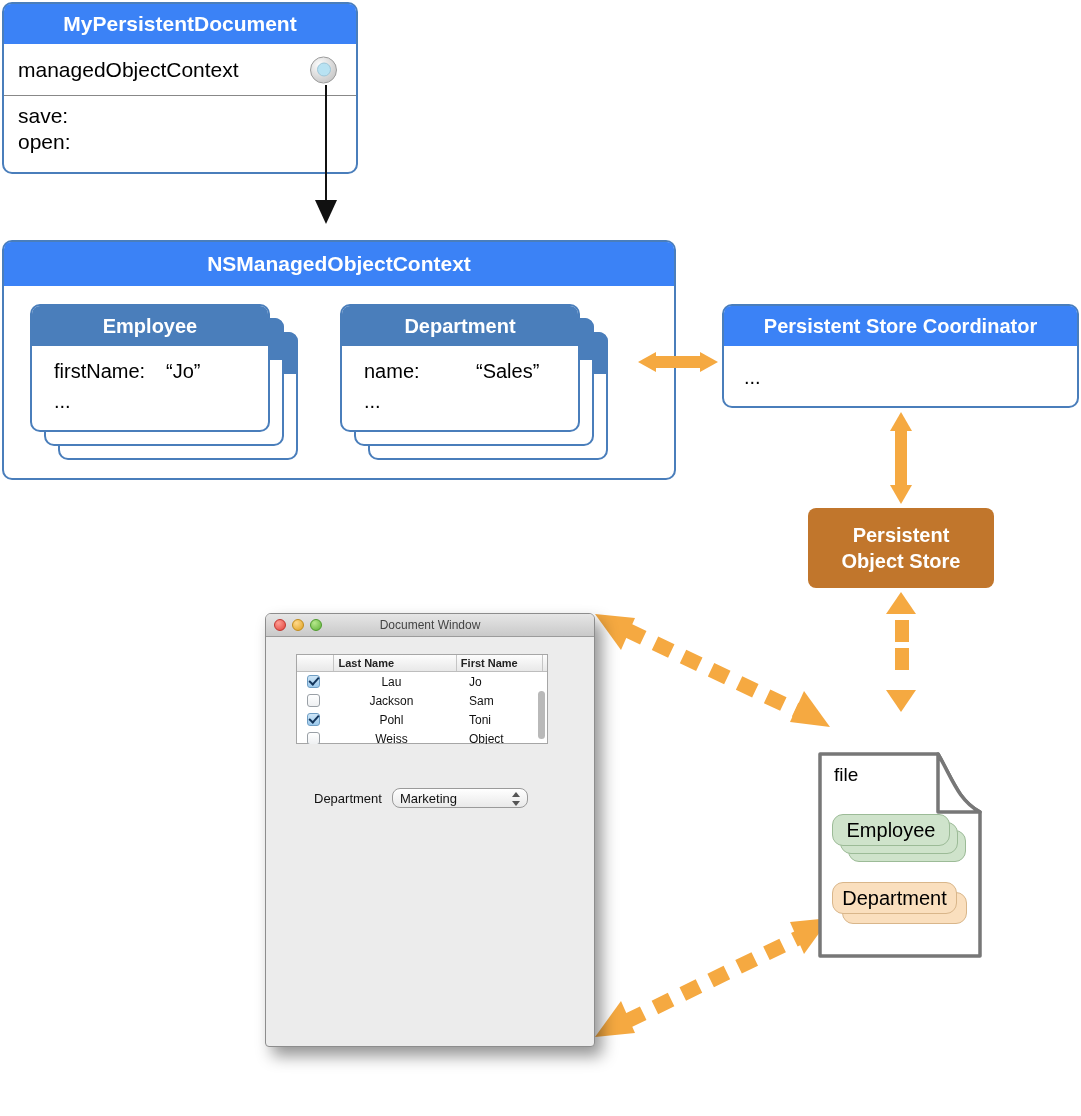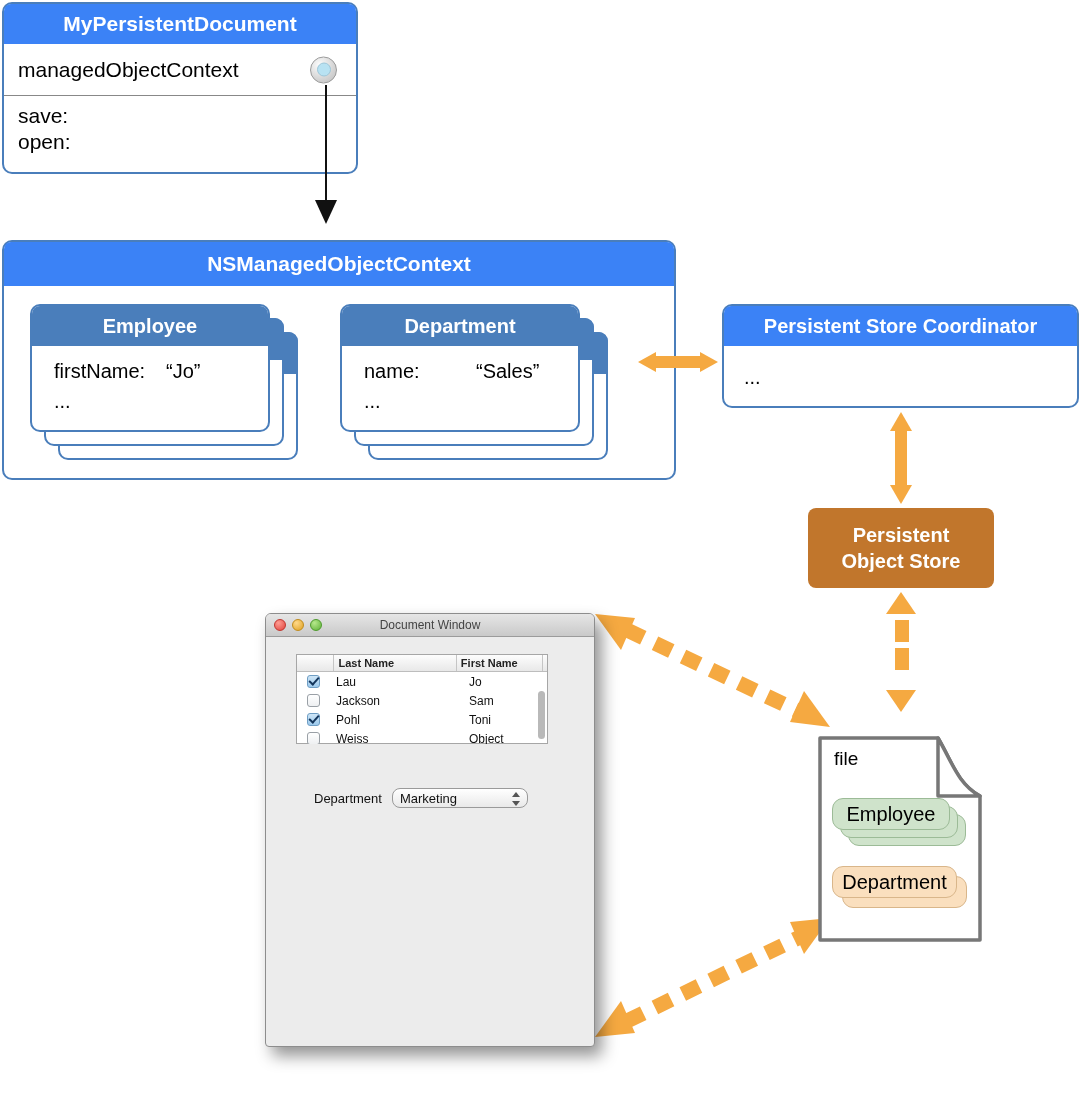--- a/index.html
+++ b/index.html
@@ -100,21 +100,21 @@
   #thead{display:flex;height:16px;background:linear-gradient(#fdfdfd,#e8e8e8);
          border-bottom:1px solid #bdbdbd;font-size:11px;font-weight:bold;color:#222;}
   #thead .th{box-sizing:border-box;line-height:16px;padding-left:4px;border-left:1px solid #c5c5c5;}
   #thead .th.c0{width:38px;border-left:none;}
   #thead .th.c1{width:128px;}
   #thead .th.c2{width:90px;}
   #thead .th.c3{flex:1;}
   #tbody{position:relative;height:72px;overflow:hidden;}
   .trow{display:flex;height:19px;align-items:center;font-size:12px;color:#111;}
   .trow .c0{width:38px;display:flex;justify-content:center;}
-  .trow .c1{width:128px;padding-left:6px;}
+  .trow .c1{width:128px;padding-left:6px;text-align:center;}
   .trow .c2{width:90px;padding-left:22px;}
   .cb{width:13px;height:13px;border:1px solid #9aa0a6;border-radius:3px;
       background:linear-gradient(#ffffff,#eef0f2);box-sizing:border-box;position:relative;display:block;}
   .cb.on{background:linear-gradient(#cfe6f7,#9cc9ec);border-color:#6f9ec4;}
   .cb.on:after{content:"";position:absolute;left:3px;top:-1px;width:4px;height:8px;
                border:solid #14365c;border-width:0 2px 2px 0;transform:rotate(42deg);}
   #tscroll{position:absolute;right:1px;top:17px;width:9px;height:54px;}
   #tscroll i{display:block;width:7px;height:48px;margin:2px auto;border-radius:4px;background:#b9b9b9;}
 
   #dept-row{position:absolute;left:48px;top:174px;width:250px;display:flex;align-items:center;gap:10px;}
@@ -122,21 +122,21 @@
   #dept-popup{position:relative;width:136px;height:20px;box-sizing:border-box;
               border:1px solid #9a9a9a;border-radius:8px;
               background:linear-gradient(#ffffff,#e9e9e9);font-size:13px;color:#111;}
   #dept-value{position:absolute;left:7px;top:0;line-height:20px;}
   #dept-stepper{position:absolute;right:6px;top:2px;width:9px;height:16px;}
   #dept-stepper .up,#dept-stepper .dn{position:absolute;left:0;width:0;height:0;border-left:4px solid transparent;border-right:4px solid transparent;}
   #dept-stepper .up{top:1px;border-bottom:5px solid #555;}
   #dept-stepper .dn{bottom:1px;border-top:5px solid #555;}
 
   
-  #file{position:absolute;left:818px;top:736px;width:164px;height:206px;}
+  #file{position:absolute;left:818px;top:752px;width:164px;height:206px;}
   #file svg{position:absolute;left:0;top:0;}
   #file-label{position:absolute;left:16px;top:12px;font-size:19px;color:#000;}
   .pill-stack{position:absolute;}
   .pill-stack .pb{position:absolute;border-radius:11px;box-sizing:border-box;}
   .pill-stack .pf{position:absolute;left:0;top:0;border-radius:11px;box-sizing:border-box;
                   display:flex;align-items:center;justify-content:center;font-size:20px;color:#000;}
   .grn .pb{background:#cfe3cb;border:1.5px solid #9cbb97;}
   .grn .pf{background:#cfe3cb;border:1.5px solid #9cbb97;}
   .org .pb{background:#fadfbe;border:1.5px solid #d9b68a;}
   .org .pf{background:#fadfbe;border:1.5px solid #d9b68a;}

